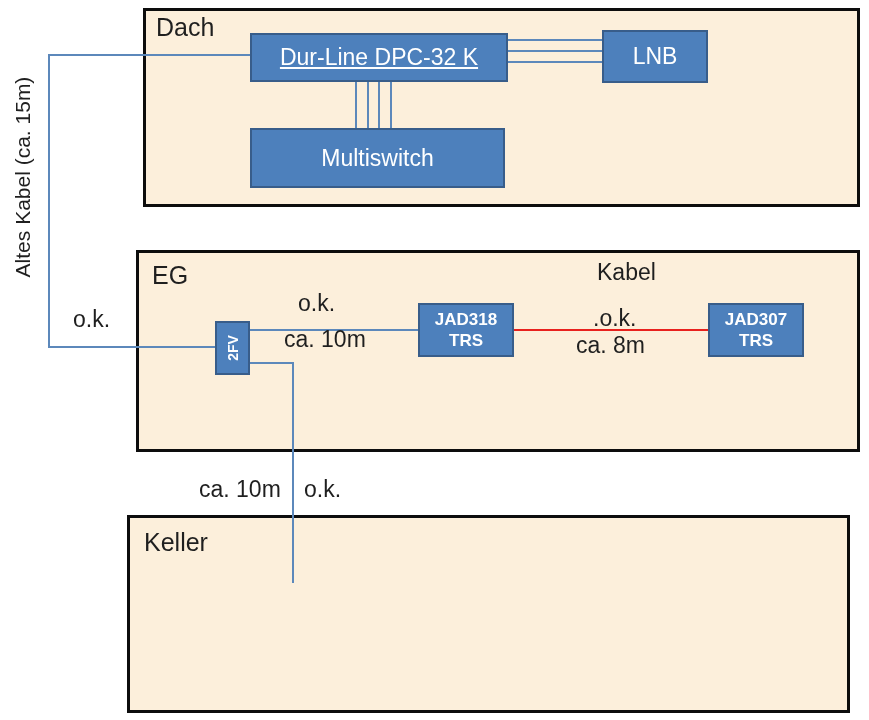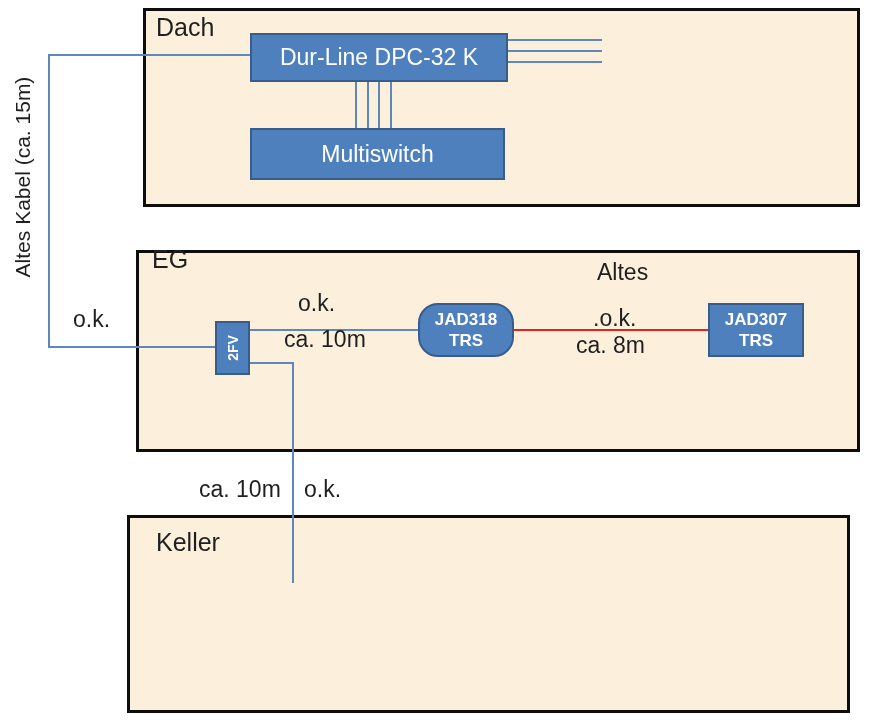--- a/index.html
+++ b/index.html
@@ -64,70 +64,73 @@
 </head>
 <body>
 
 <div id="stage">
 
   <div class="panel" style="left:143px;top:8px;width:717px;height:199px;"></div>
   <div class="panel" style="left:136px;top:250px;width:724px;height:202px;"></div>
   <div class="panel" style="left:127px;top:515px;width:723px;height:198px;"></div>
 
   <div class="panel-label" style="left:156px;top:13px;">Dach</div>
-  <div class="panel-label" style="left:152px;top:245px;">EG</div>
-  <div class="panel-label" style="left:156px;top:528px;text-align:right;">Keller</div>
+  <div class="panel-label" style="left:152px;top:261px;">EG</div>
+  <div class="panel-label" style="left:144px;top:528px;text-align:right;">Keller</div>
 
   <div class="hline" style="left:48px;top:54px;width:202px;"></div>
   <div class="vline" style="left:48px;top:54px;height:294px;"></div>
   <div class="hline" style="left:48px;top:346px;width:167px;"></div>
 
   <div class="hline" style="left:506px;top:39px;width:96px;"></div>
   <div class="hline" style="left:506px;top:50px;width:96px;"></div>
   <div class="hline" style="left:506px;top:61px;width:96px;"></div>
 
   <div class="vline" style="left:355px;top:81px;height:48px;"></div>
   <div class="vline" style="left:367px;top:81px;height:48px;"></div>
   <div class="vline" style="left:378px;top:81px;height:48px;"></div>
   <div class="vline" style="left:390px;top:81px;height:48px;"></div>
 
   <div class="hline" style="left:249px;top:329px;width:169px;"></div>
   <div class="hline red" style="left:514px;top:329px;width:194px;"></div>
   <div class="hline" style="left:249px;top:362px;width:44px;"></div>
   <div class="vline" style="left:292px;top:362px;height:221px;"></div>
 
-  <div class="node" style="left:250px;top:33px;width:258px;height:49px;">
+  <div class="node" style="left:250px;top:33px;width:258px;height:49px;text-decoration:underline;">
     <span>Dur-Line DPC-32 K</span>
   </div>
-  <div class="node" style="left:250px;top:128px;width:255px;height:52px;">
+  <div class="node" style="left:602px;top:30px;width:106px;height:53px;">
+    <span>LNB</span>
+  </div>
+  <div class="node" style="left:250px;top:128px;width:255px;height:60px;">
     <span>Multiswitch</span>
   </div>
   <div class="node" style="left:215px;top:321px;width:35px;height:54px;">
     <span class="rot-node-text">2FV</span>
   </div>
-  <div class="node small-text" style="left:418px;top:303px;width:96px;height:54px;border-radius:20px;">
+  <div class="node small-text" style="left:418px;top:303px;width:96px;height:54px;">
     <span class="two-line">
       <span style="display:block;">JAD318</span>
       <span style="display:block;">TRS</span>
     </span>
   </div>
   <div class="node small-text" style="left:708px;top:303px;width:96px;height:54px;">
     <span class="two-line">
       <span style="display:block;">JAD307</span>
       <span style="display:block;">TRS</span>
     </span>
   </div>
 
   <div class="rotated-label">Altes Kabel (ca. 15m)</div>
 
   <div class="free-label" style="left:73px;top:306px;">o.k.</div>
 
   <div class="free-label" style="left:298px;top:290px;">o.k.</div>
   <div class="free-label" style="left:284px;top:326px;">ca. 10m</div>
 
-  <div class="free-label" style="left:597px;top:259px;">Altes</div>
+  <div class="free-label" style="left:597px;top:259px;">Kabel</div>
   <div class="free-label" style="left:593px;top:305px;">.o.k.</div>
   <div class="free-label" style="left:576px;top:332px;">ca. 8m</div>
 
   <div class="free-label" style="left:199px;top:476px;">ca. 10m</div>
   <div class="free-label" style="left:304px;top:476px;">o.k.</div>
 
 </div>
 
 </body></html>

